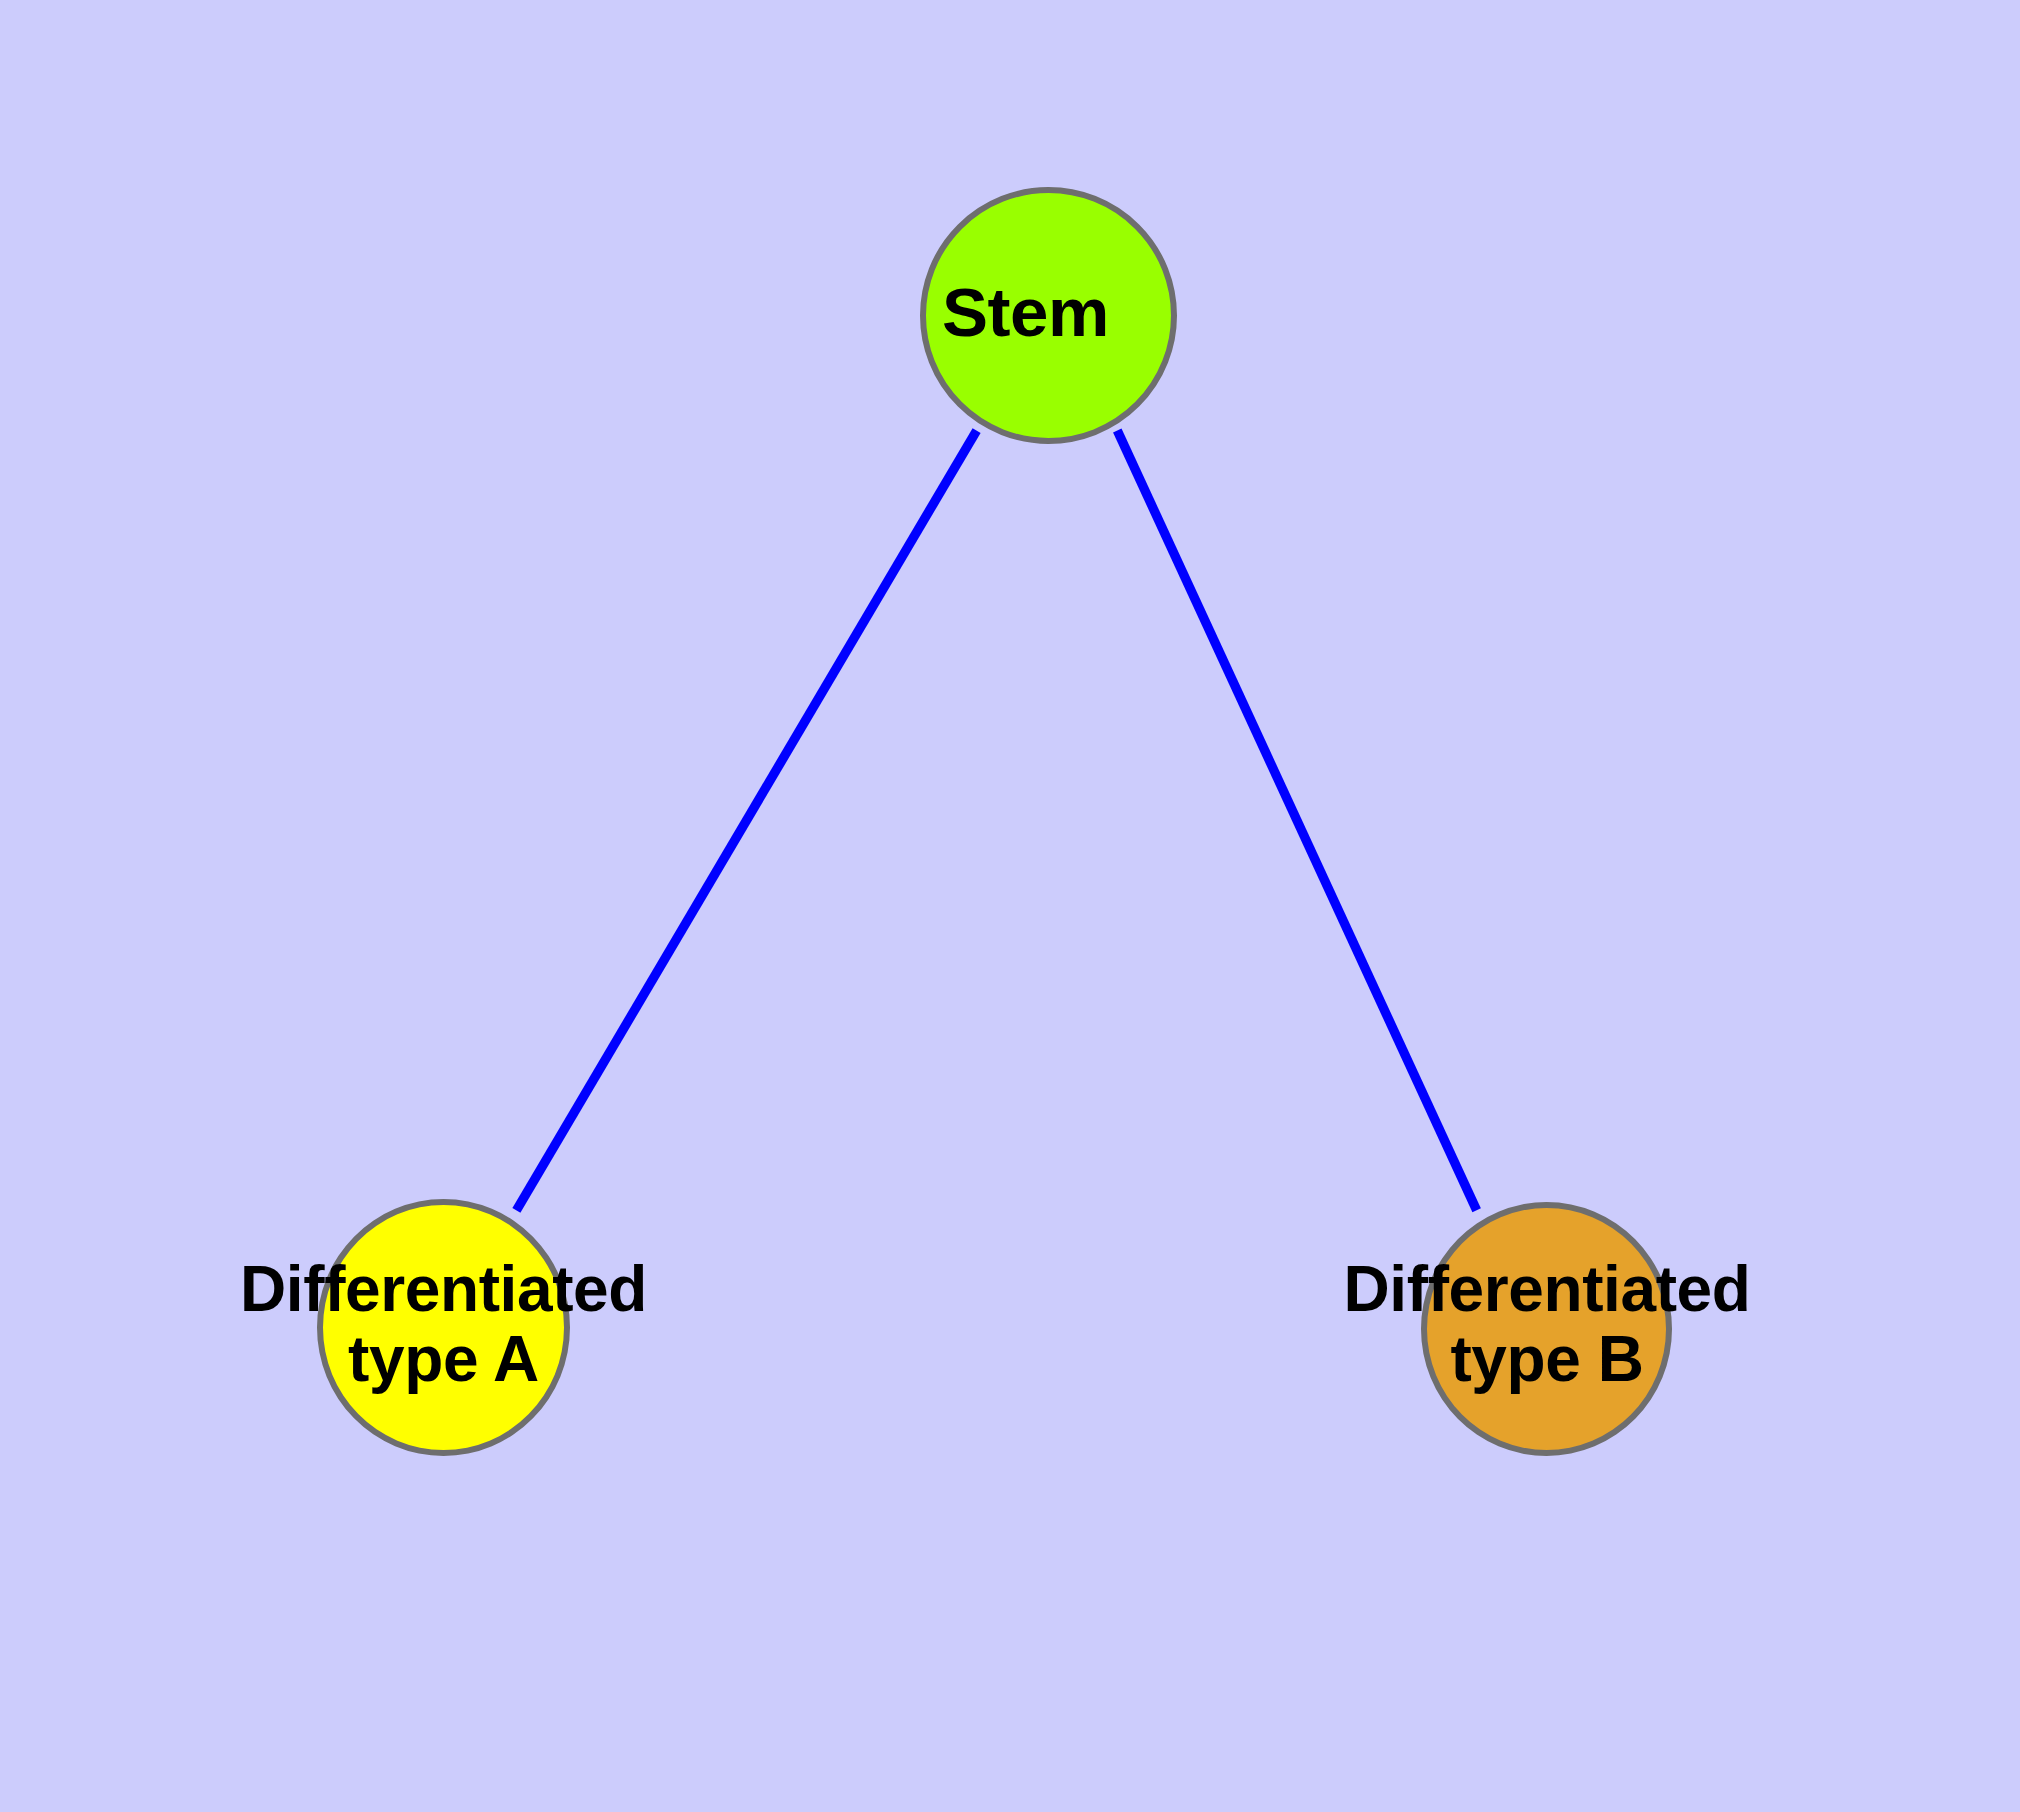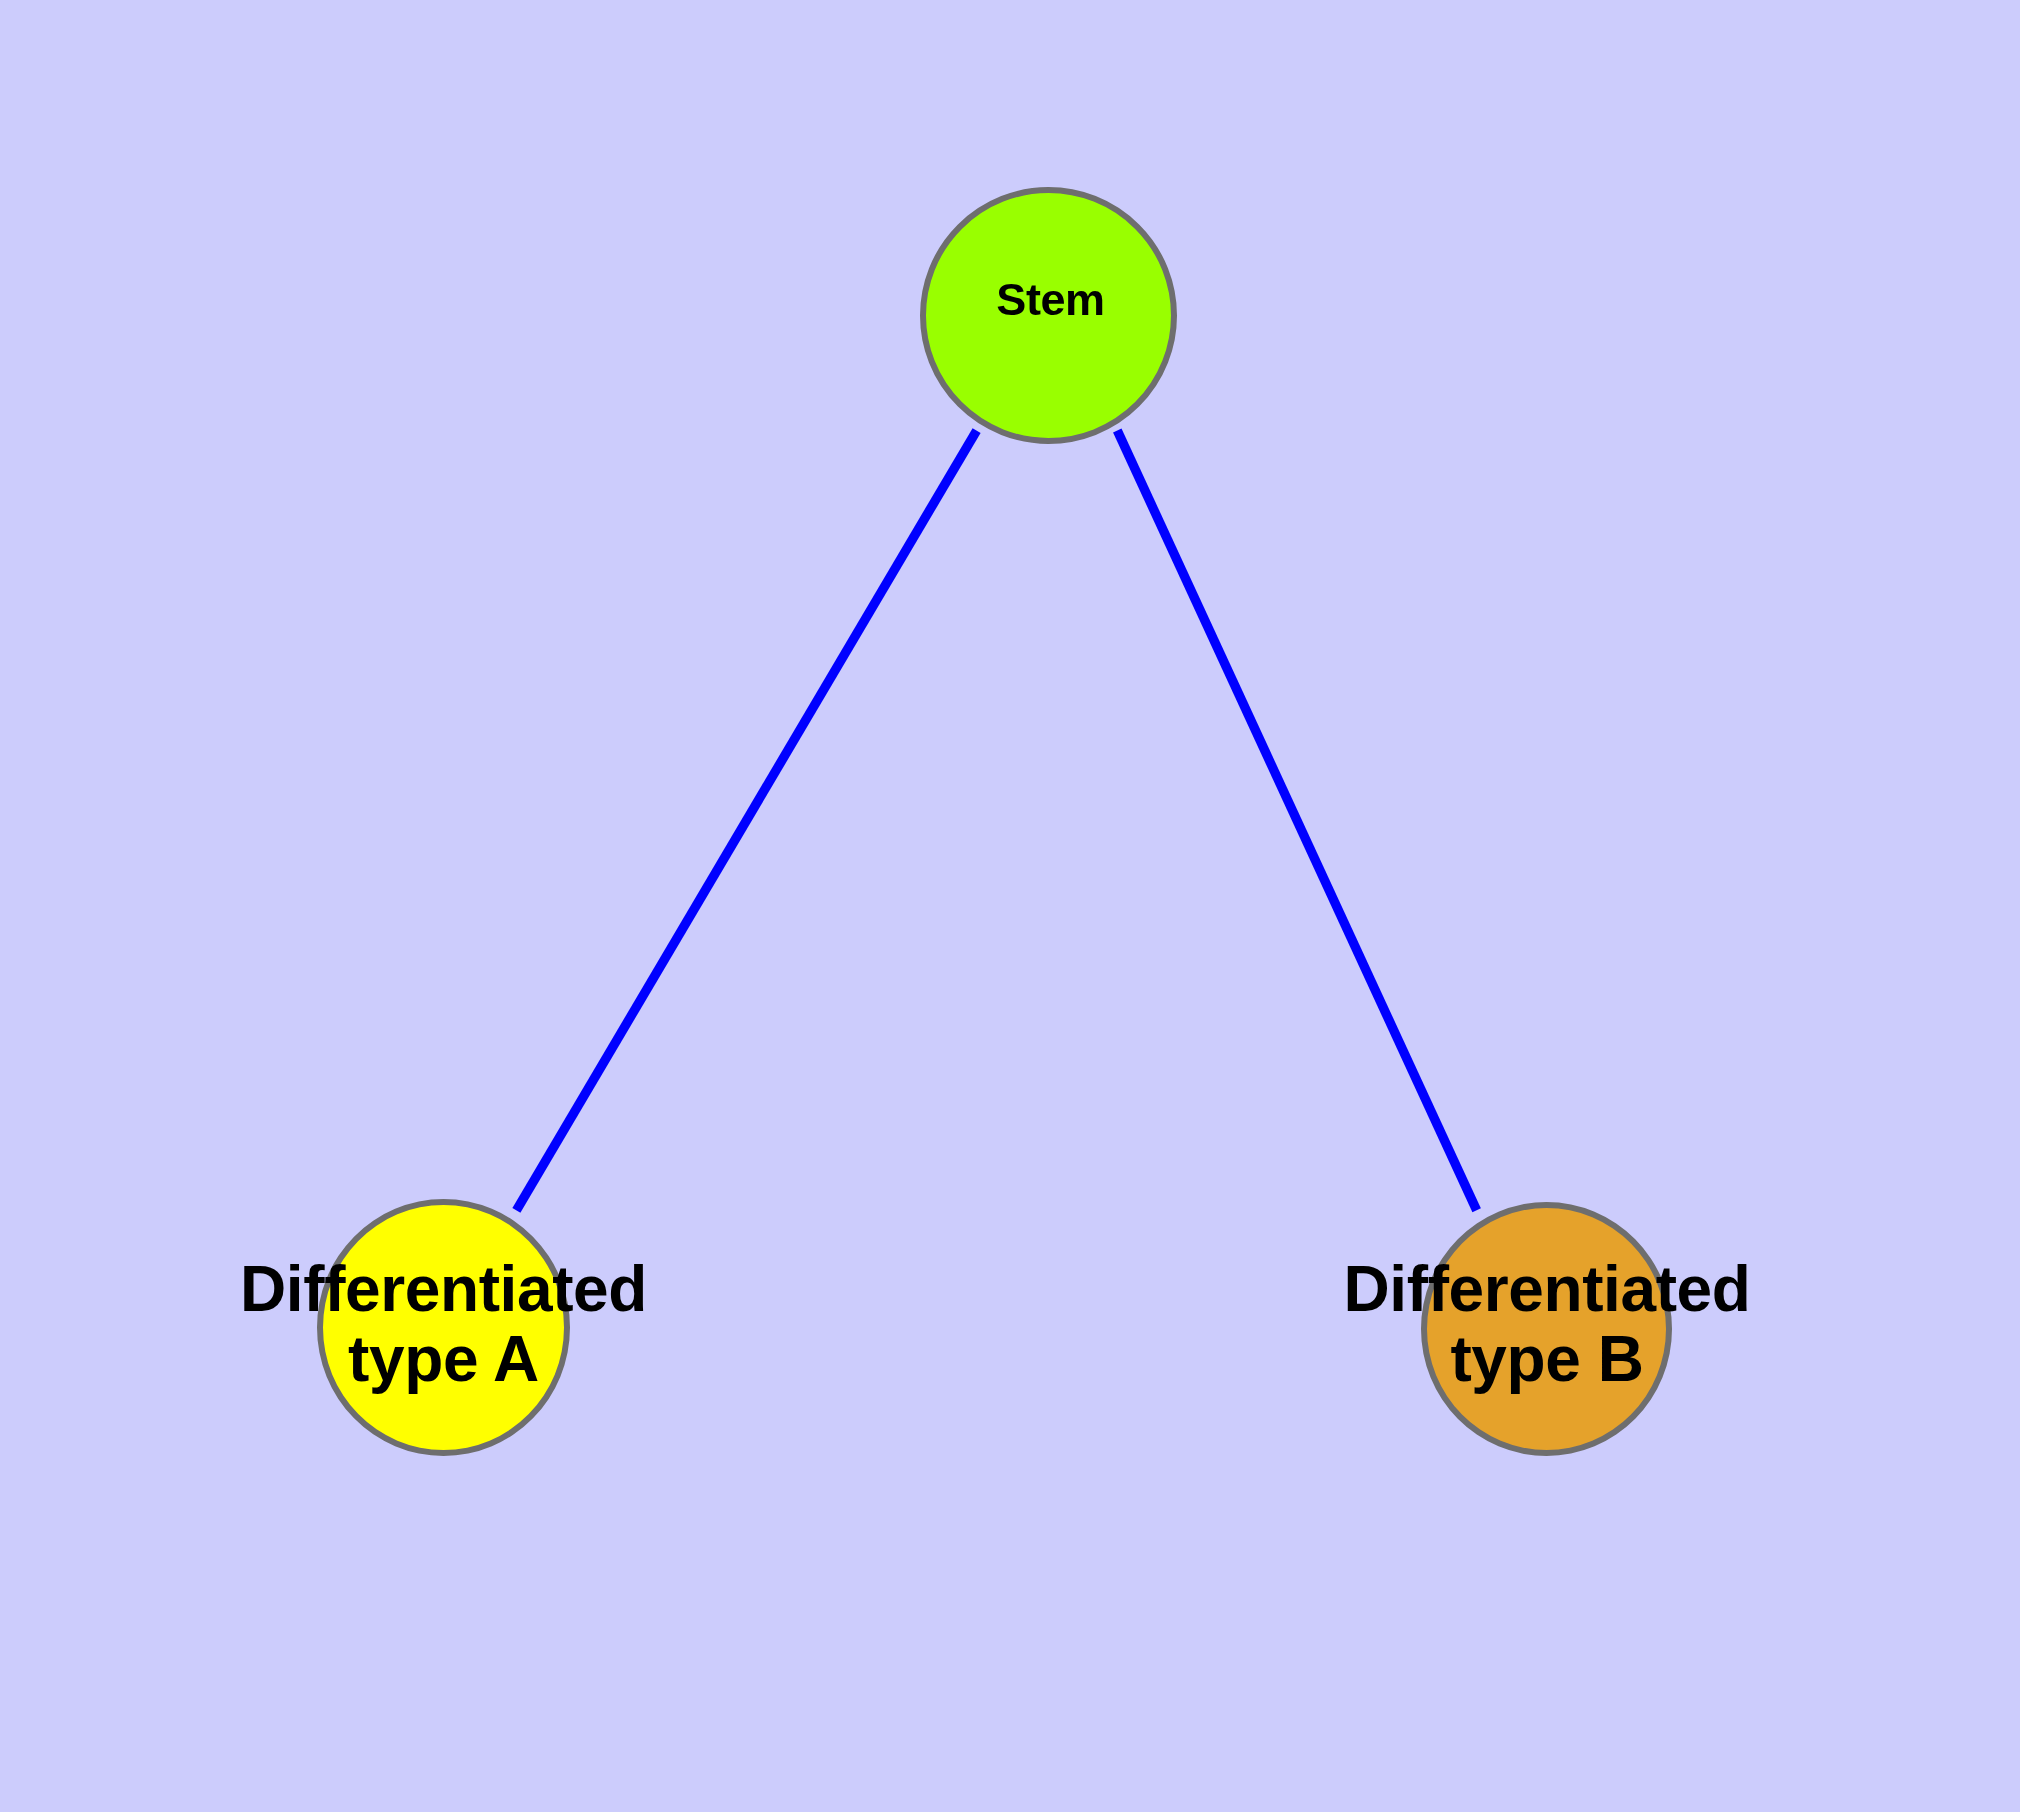--- a/index.html
+++ b/index.html
@@ -45,24 +45,24 @@
     pointer-events: none;
   }
   
   #node-stem {
     left: 920px;
     top: 187px;
     width: 257px;
     height: 257px;
   }
   #label-stem {
-    left: 796px;
+    left: 771px;
     top: 275px;
     width: 509px;
-    font-size: 45px;
+    font-size: 69px;
   }
   
   #node-diff-a {
     left: 317px;
     top: 1199px;
     width: 253px;
     height: 257px;
   }
   #label-diff-a {
     left: 19.5px;

